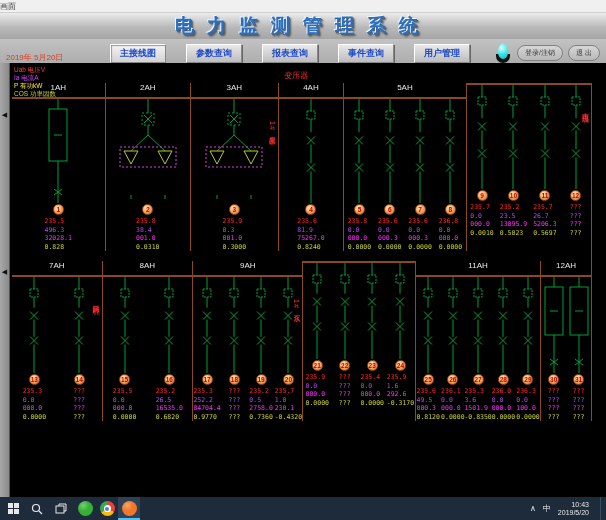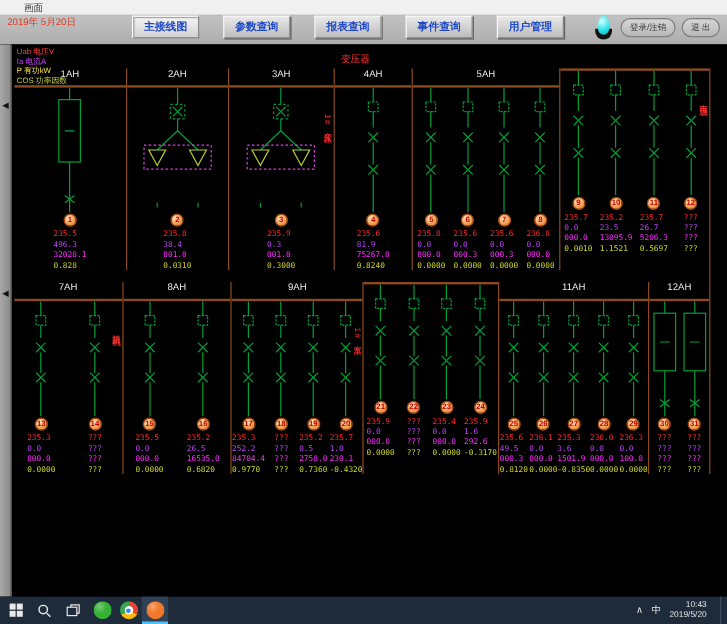--- a/index.html
+++ b/index.html
@@ -2,29 +2,29 @@
 <html><head>
 <meta charset="utf-8">
 <style>
   * { margin:0; padding:0; box-sizing:border-box; }
   html,body { width:606px; height:520px; overflow:hidden; }
   body { font-family:"Liberation Sans", sans-serif; background:#000; position:relative; }
   .window { width:606px; height:520px; display:flex; flex-direction:column; background:#000; }
 
   
   .titlebar { height:13px; background:#f0f0f0; font-size:8px; color:#444; padding:1px 3px; }
-  .menubar  { height:13px; background:#f0f0f0; font-size:8px; color:#333; padding:1px 20px; border-bottom:1px solid #d0d0d0; }
+  .menubar  { height:13px; background:#f0f0f0; font-size:8px; color:#333; padding:1px 0; border-bottom:1px solid #d0d0d0; }
 
   
   .banner { height:26px; background:linear-gradient(#ececec,#b9b9b9 55%,#a5a5a5); display:flex; align-items:center; justify-content:center; }
   .banner .big-title { font-size:19px; font-weight:bold; letter-spacing:13px; color:#2b6fc0;
       text-shadow:-1px -1px 0 #eef6ff, 1px 1px 0 #53616e, 2px 2px 2px #44484c; }
 
   
-  .toolbar { height:24px; background:linear-gradient(#c2c2c2,#adadad); display:flex; align-items:flex-start; padding:0 6px; position:relative; }
+  .toolbar { height:24px; background:linear-gradient(#c2c2c2,#adadad); display:flex; align-items:flex-end; padding:0 6px; position:relative; }
   .datetime { color:#e03820; font-size:8px; width:100px; }
   .menu-btns { display:flex; gap:20px; margin-left:4px; }
   .menu-btn { font-family:"Liberation Sans",sans-serif; font-size:9px; font-weight:bold; color:#1d49c8;
       background:linear-gradient(#e8e8e8,#bdbdbd); border:1px solid #888; border-top-color:#fff; border-left-color:#fff;
       box-shadow:1px 1px 0 #666; padding:2px 9px; cursor:pointer; }
   .menu-btn.active { background:linear-gradient(#f4f4f4,#d2d2d2); box-shadow:inset 1px 1px 1px #999; }
   .right-cluster { margin-left:auto; display:flex; align-items:center; gap:6px; }
   .droplet-wrap { width:16px; height:20px; position:relative; }
   .droplet-base { position:absolute; bottom:0; left:1px; width:14px; height:9px; background:#111; border-radius:0 0 7px 7px; }
   .droplet { position:absolute; top:0; left:3px; width:10px; height:16px; background:radial-gradient(circle at 35% 30%, #d8ffff, #2ee2e8 55%, #0fb8c8); border-radius:50% 50% 50% 50%/58% 58% 42% 42%; }
@@ -67,20 +67,23 @@
   .show-desktop { width:4px; height:23px; border-left:1px solid #3a4c60; margin-left:4px; }
 </style>
 </head>
 <body>
 
 <div class="window">
   <div class="menubar">
     <span>画面</span>
   </div>
 
+  <div class="banner">
+    <span class="big-title">电力监测管理系统</span>
+  </div>
 
   <div class="toolbar">
     <span class="datetime">2019年 5月20日</span>
     <span class="menu-btns">
         <button class="menu-btn active">主接线图</button>
         <button class="menu-btn">参数查询</button>
         <button class="menu-btn">报表查询</button>
         <button class="menu-btn">事件查询</button>
         <button class="menu-btn">用户管理</button>
       </span>
@@ -327,21 +330,21 @@
       <path d="M13 45.44v18.72"></path>
       <path d="M9 64.48l8 8m0-8l-8 8"></path>
       <path d="M13 72.48v31.519999999999996"></path>
     </g>
                   </svg>
                   <span class="num-badge">10</span>
                   <span class="vals">
                     <span style="color:#ff2828;display:block">235.2</span>
                     <span style="color:#b446f0;display:block">23.5</span>
                     <span style="color:#ff2cff;display:block">13095.9</span>
-                    <span style="color:#cdd428;display:block">1.1521</span>
+                    <span style="color:#cdd428;display:block">0.5023</span>
                   </span>
                 </div>
                 <div class="feeder">
                   <svg width="26" height="104" viewBox="0 0 26 104">
     <g fill="none" stroke="#00a038" stroke-width="1">
       <path d="M13 0v12"></path>
                       <rect x="9" y="12" width="8" height="8" stroke-dasharray="2 1"></rect>
       <path d="M13 20v13.280000000000001"></path>
       <path d="M9 37.44l8 8m0-8l-8 8"></path>
       <path d="M13 45.44v18.72"></path>

